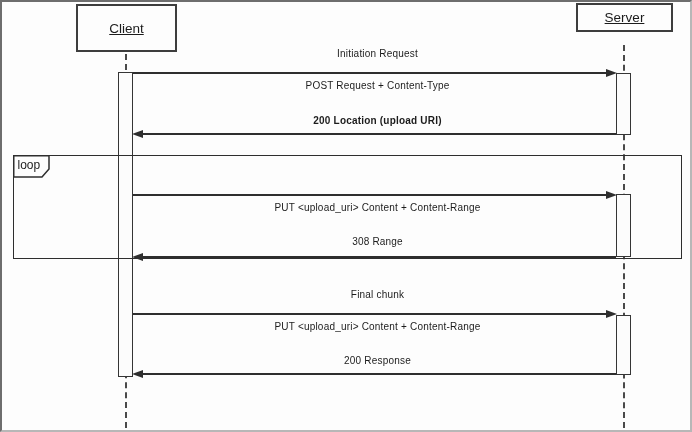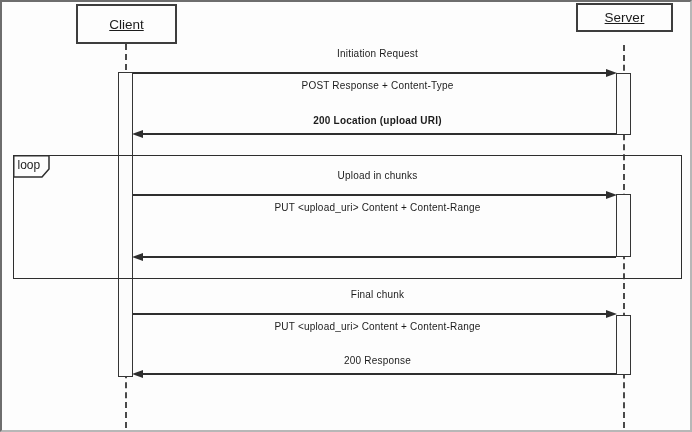--- a/index.html
+++ b/index.html
@@ -99,54 +99,54 @@
 <div class="canvas">
 
   <div class="abs lifeline" style="left:123px;top:42px;height:384px;"></div>
   <div class="abs lifeline" style="left:621px;top:43px;height:383px;"></div>
 
   <div class="abs activation" style="left:116px;top:70px;height:305px;"></div>
   <div class="abs activation" style="left:614px;top:71px;height:62px;"></div>
   <div class="abs activation" style="left:614px;top:192px;height:63px;"></div>
   <div class="abs activation" style="left:614px;top:313px;height:60px;"></div>
 
-  <div class="abs actor" style="left:74px;top:2px;width:101px;height:40px;">
+  <div class="abs actor" style="left:74px;top:2px;width:101px;height:48px;">
     <span>Client</span>
   </div>
   <div class="abs actor" style="left:574px;top:1px;width:97px;height:29px;">
     <span>Server</span>
   </div>
 
-  <div class="abs loop-frame" style="left:11px;top:153px;width:669px;height:124px;">
+  <div class="abs loop-frame" style="left:11px;top:153px;width:669px;height:104px;">
     <div class="abs loop-tag">
       <svg width="37" height="23" viewBox="0 0 37 23">
         <path d="M0.75,0.75 L36,0.75 L36,14 L29,22 L0.75,22 Z" fill="#fdfdfd" stroke="#2e2e2e" stroke-width="1.5"></path>
       </svg>
       <span class="looptext">loop</span>
     </div>
   </div>
 
   <div class="abs msglabel" style="top:46px;">Initiation Request</div>
   <div class="abs arrow req" style="top:65px;">
     <div class="line"></div>
     <div class="head-right"></div>
   </div>
-  <div class="abs msglabel" style="top:78px;">POST Response + Content-Type</div>
+  <div class="abs msglabel" style="top:78px;">POST Request + Content-Type</div>
   <div class="abs msglabel" style="top:113px;font-weight:bold;">200 Location (upload URI)</div>
   <div class="abs arrow ret" style="top:126px;">
     <div class="line"></div>
     <div class="head-left"></div>
   </div>
 
-  <div class="abs msglabel" style="top:168px;">Upload in chunks</div>
   <div class="abs arrow req" style="top:187px;">
     <div class="line"></div>
     <div class="head-right"></div>
   </div>
   <div class="abs msglabel" style="top:200px;">PUT &lt;upload_uri&gt; Content + Content-Range</div>
+  <div class="abs msglabel" style="top:234px;">308 Range</div>
   <div class="abs arrow ret" style="top:249px;">
     <div class="line"></div>
     <div class="head-left"></div>
   </div>
 
   <div class="abs msglabel" style="top:287px;">Final chunk</div>
   <div class="abs arrow req" style="top:306px;">
     <div class="line"></div>
     <div class="head-right"></div>
   </div>

